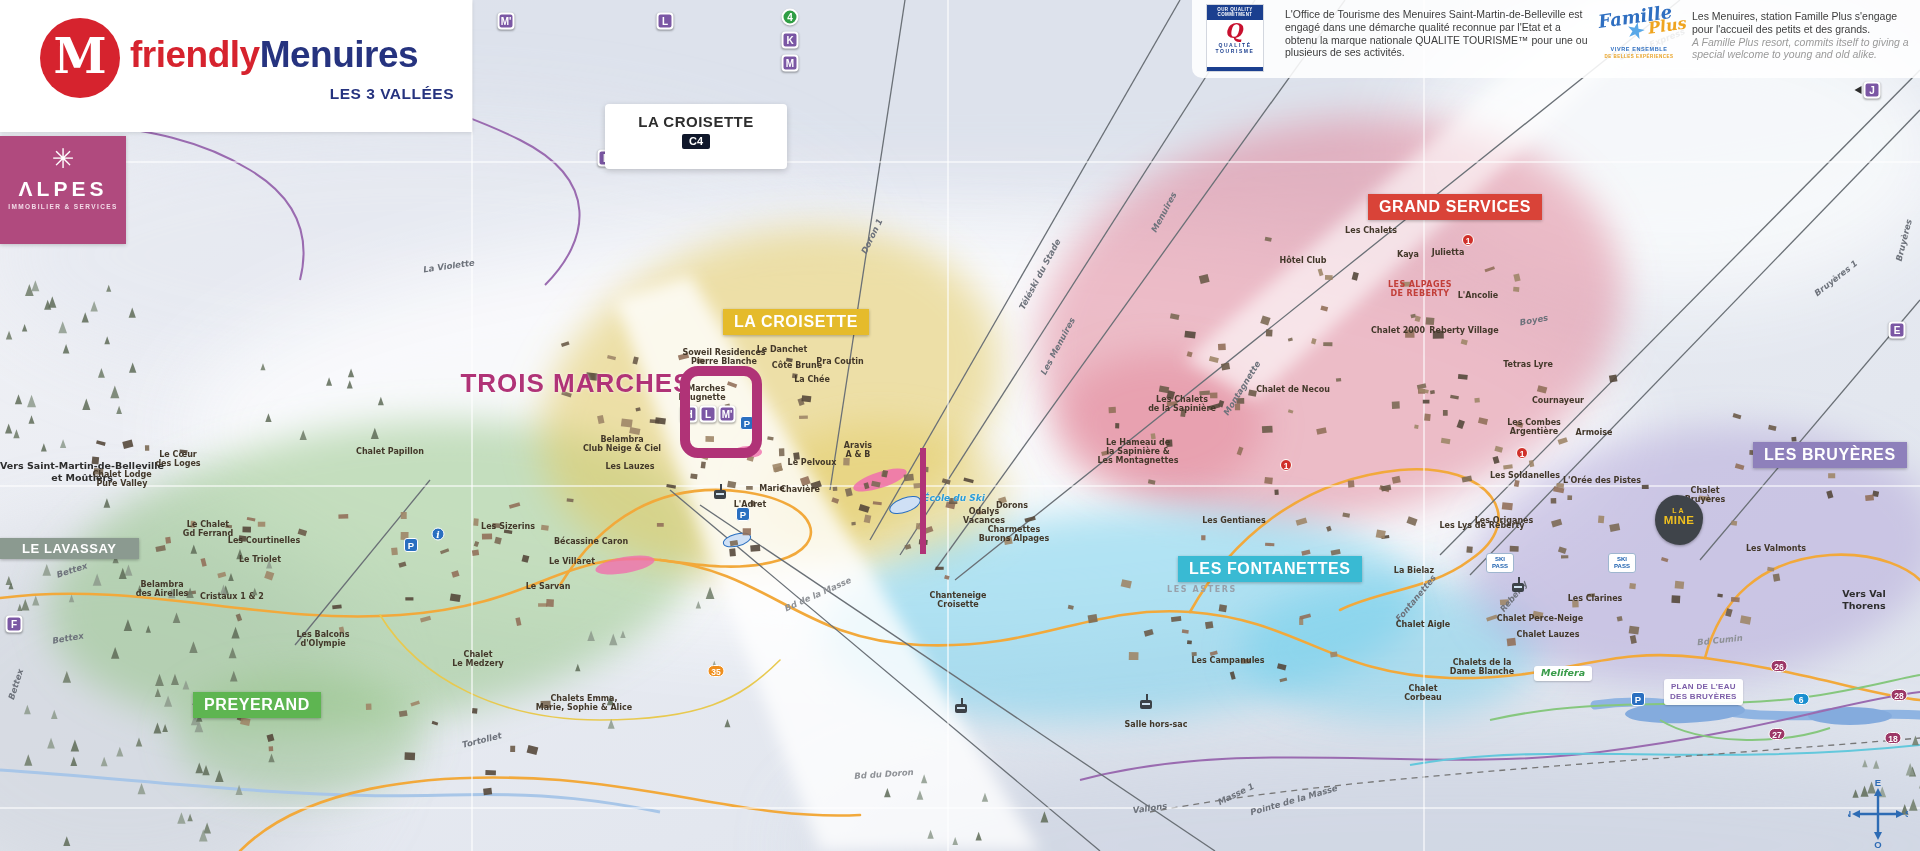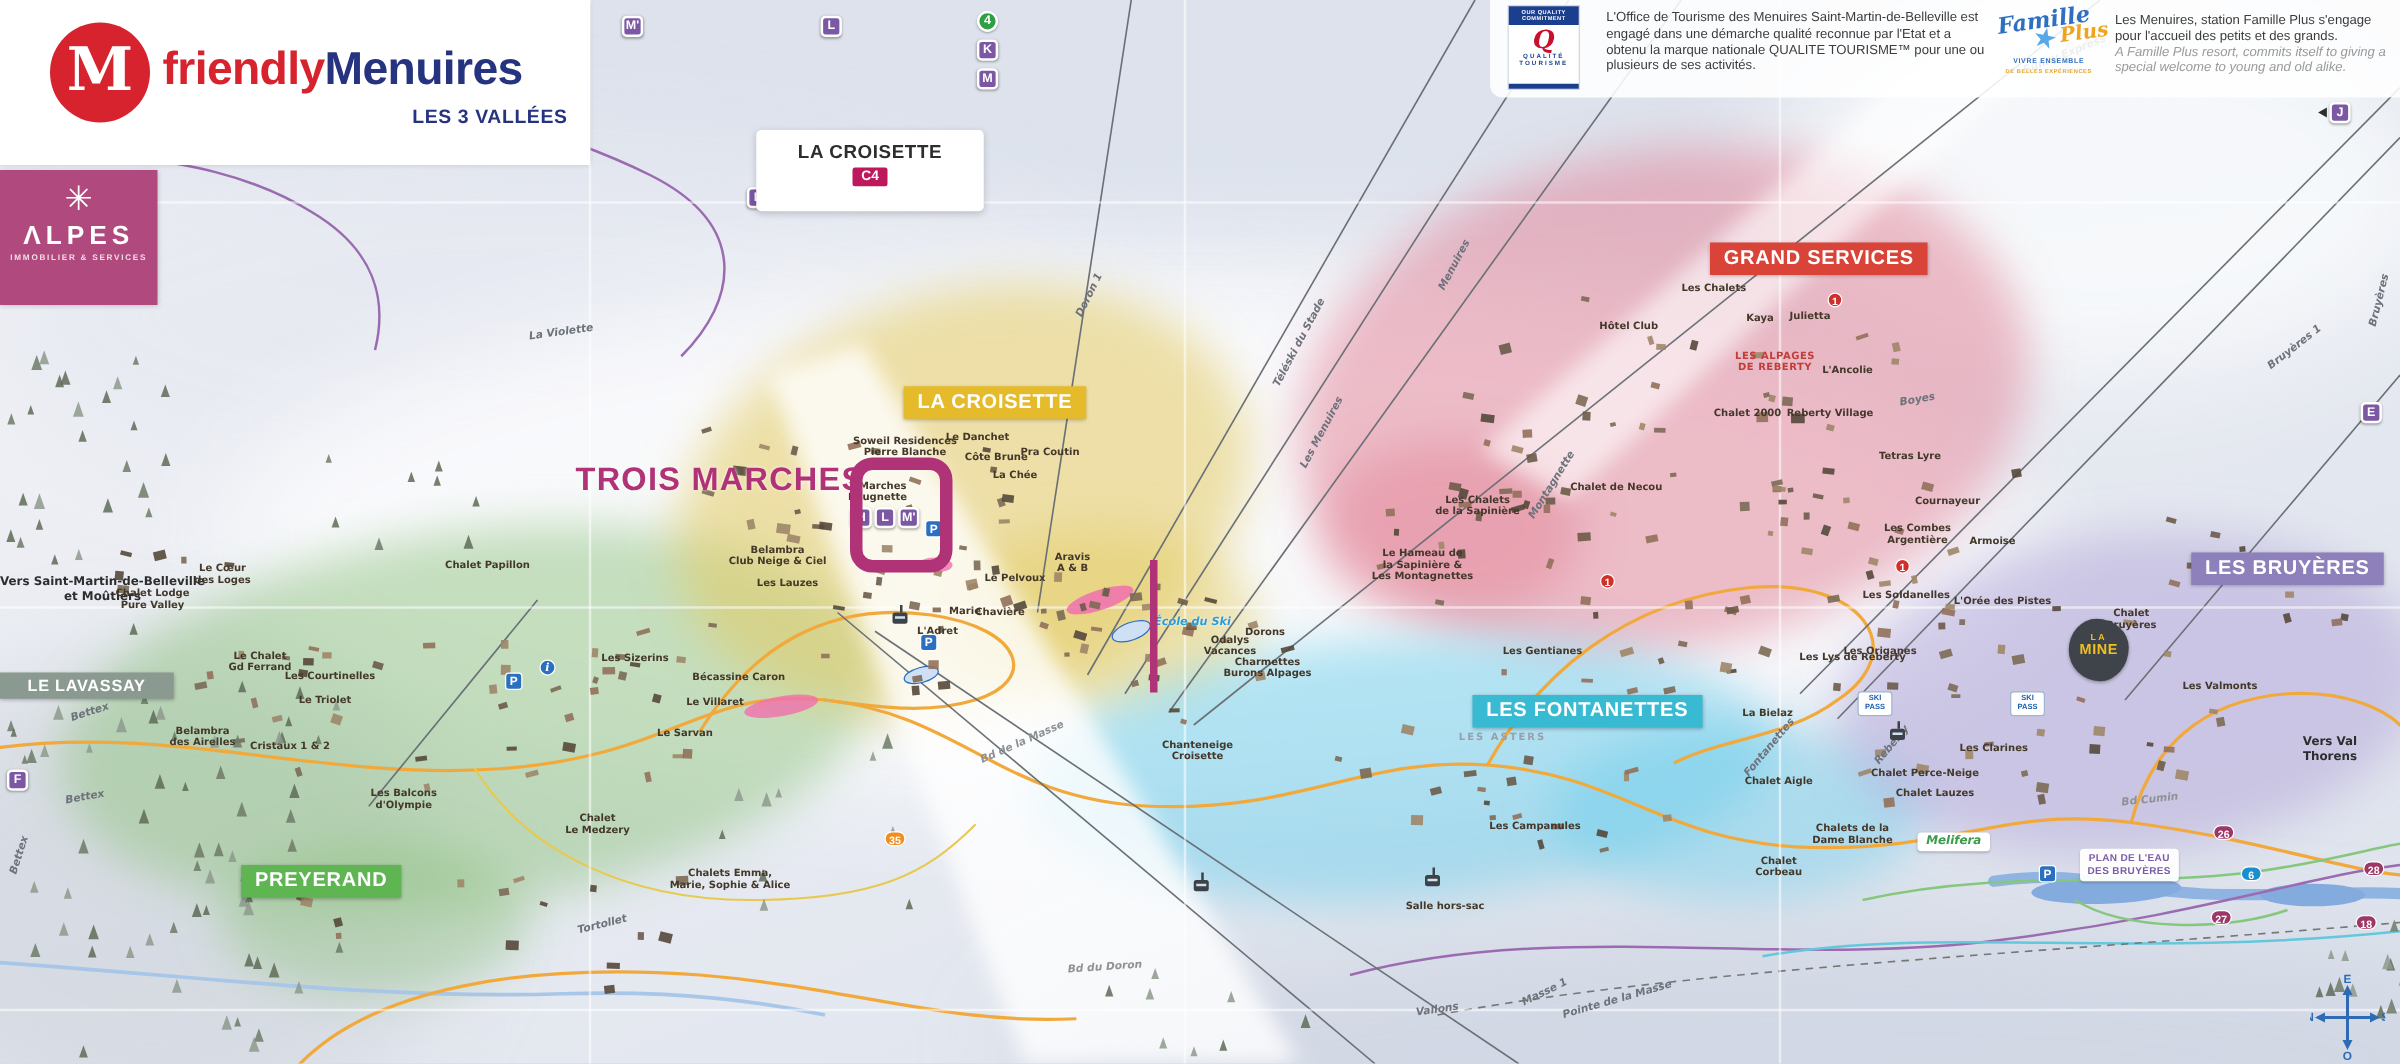--- a/index.html
+++ b/index.html
@@ -43,21 +43,21 @@
   .alpes-box{position:absolute;left:0;top:136px;width:126px;height:108px;background:#b04a7e;
              color:#fff;text-align:center;box-shadow:0 1px 4px rgba(0,0,0,.2);}
   .alpes-flake{font-size:27px;line-height:1;margin-top:10px;color:#fff;}
   .alpes-name{font:600 21px/1.1 "Liberation Sans",sans-serif;letter-spacing:4px;margin-top:4px;}
   .alpes-sub{font:600 6.5px/1 "Liberation Sans",sans-serif;letter-spacing:1.4px;margin-top:4px;color:#f3dbe8;}
 
   
   .legend{position:absolute;left:605px;top:104px;width:162px;background:#fff;border-radius:4px;
           box-shadow:0 2px 6px rgba(0,0,0,.18);padding:10px 10px 12px;}
   .legend-title{text-align:center;font:700 15px/1 "Liberation Sans",sans-serif;color:#2d2d2d;letter-spacing:.5px;}
-  .legend-ref{display:block;margin:5px auto 8px;width:28px;text-align:center;background:#be185d;color:#fff;
+  .legend-ref{display:block;margin:5px auto 8px;width:28px;text-align:center;background:#0f172a;color:#fff;
               font:700 11px/1.4 "Liberation Sans",sans-serif;border-radius:2px;}
   .legend-item{display:flex;align-items:flex-start;gap:8px;margin-top:9px;}
   .licon{flex:0 0 24px;width:24px;height:24px;border-radius:4px;position:relative;}
   .licon::before,.licon::after{content:"";position:absolute;background:var(--cross,#fff);}
   .licon::before{left:50%;top:4px;bottom:4px;width:6px;transform:translateX(-50%);}
   .licon::after{top:50%;left:4px;right:4px;height:6px;transform:translateY(-50%);}
   .licon.pharmacy{background:#4aa32a;}
   .licon.medical{background:#fff;border:2px solid #1f4fa0;--cross:#1f4fa0;box-sizing:border-box;}
   .licon.patrol{background:#d03227;--cross:#f2c218;}
   .ltxt{font:600 10.5px/1.2 "Liberation Sans",sans-serif;color:#3a3a3a;}

